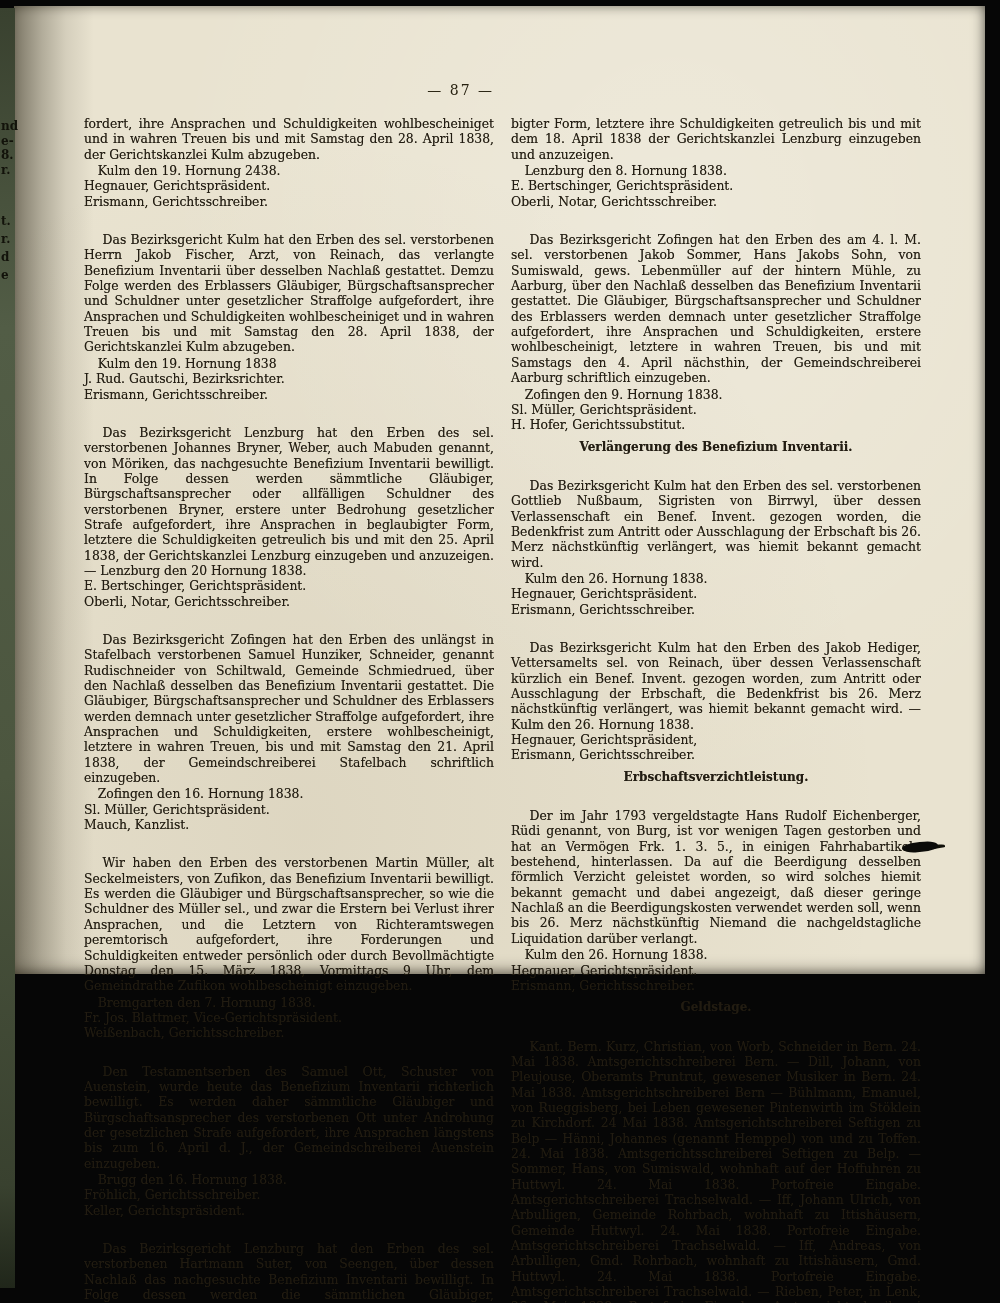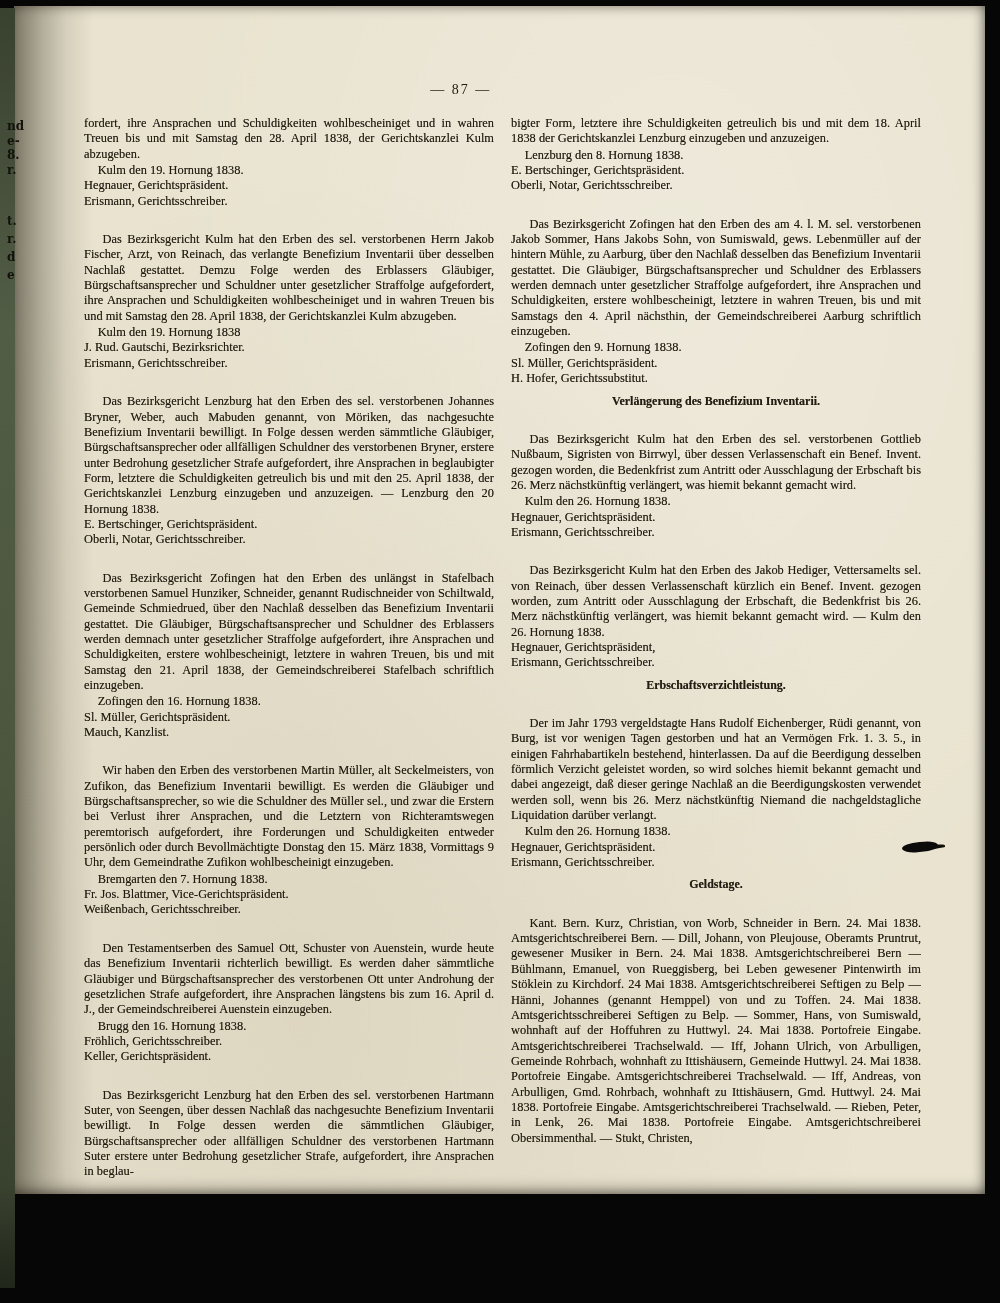--- a/index.html
+++ b/index.html
@@ -25,37 +25,35 @@
     background: linear-gradient(180deg, #39412f 0%, #525d46 25%, #4c563f 60%, #39412f 92%, #20261a 100%);
     z-index: 3;
   }
   .marg {
     position: absolute;
     left: 1px;
     color: #12120a;
     font-size: 12px;
     font-weight: bold;
     line-height: 12px;
-    padding-left: 6px;
   }
   
   .page {
     position: absolute;
     left: 14px; top: 6px;
-    width: 971px; height: 1188px;
+    width: 971px; height: 968px;
     background:
       radial-gradient(ellipse at 68% 22%, rgba(255,255,255,0.22), rgba(255,255,255,0) 55%),
       radial-gradient(ellipse at 30% 85%, rgba(120,100,60,0.10), rgba(120,100,60,0) 60%),
       #e9e3d0;
     box-shadow:
       inset -7px 0 14px -7px rgba(0,0,0,0.55),
       inset 0 -10px 16px -9px rgba(20,15,5,0.65),
       inset 0 9px 14px -10px rgba(20,15,5,0.45);
     color: #221d14;
-    font-family: Liberation Serif, serif;
   }
   .binding-shadow {
     position: absolute;
     left: 0; top: 0; bottom: 0;
     width: 80px;
     background: linear-gradient(90deg, rgba(35,30,15,0.55) 0%, rgba(35,30,15,0.28) 35%, rgba(35,30,15,0.10) 65%, rgba(35,30,15,0) 100%);
     pointer-events: none;
   }
   .page-number {
     position: absolute;
@@ -135,21 +133,21 @@
   </div>
 
   <div class="page">
     <div class="binding-shadow"></div>
 
     <div class="page-number">— 87 —</div>
 
     <div class="columns">
       <div class="column" id="col-left">
           <div class="block paragraph noindent">fordert, ihre Ansprachen und Schuldigkeiten wohlbescheiniget und in wahren Treuen bis und mit Samstag den 28. April 1838, der Gerichtskanzlei Kulm abzugeben.</div>
-          <div class="block dateline">Kulm den 19. Hornung 1838.</div>
+          <div class="block dateline">Kulm den 19. Hornung 2438.</div>
           <div class="block signature">Hegnauer, Gerichtspräsident.</div>
           <div class="block signature">Erismann, Gerichtsschreiber.</div>
           <div class="block paragraph">Das Bezirksgericht Kulm hat den Erben des sel. verstorbenen Herrn Jakob Fischer, Arzt, von Reinach, das verlangte Benefizium Inventarii über desselben Nachlaß gestattet. Demzu Folge werden des Erblassers Gläubiger, Bürgschaftsansprecher und Schuldner unter gesetzlicher Straffolge aufgefordert, ihre Ansprachen und Schuldigkeiten wohlbescheiniget und in wahren Treuen bis und mit Samstag den 28. April 1838, der Gerichtskanzlei Kulm abzugeben.</div>
           <div class="block dateline">Kulm den 19. Hornung 1838</div>
           <div class="block signature">J. Rud. Gautschi, Bezirksrichter.</div>
           <div class="block signature">Erismann, Gerichtsschreiber.</div>
           <div class="block paragraph">Das Bezirksgericht Lenzburg hat den Erben des sel. verstorbenen Johannes Bryner, Weber, auch Mabuden genannt, von Möriken, das nachgesuchte Benefizium Inventarii bewilligt. In Folge dessen werden sämmtliche Gläubiger, Bürgschaftsansprecher oder allfälligen Schuldner des verstorbenen Bryner, erstere unter Bedrohung gesetzlicher Strafe aufgefordert, ihre Ansprachen in beglaubigter Form, letztere die Schuldigkeiten getreulich bis und mit den 25. April 1838, der Gerichtskanzlei Lenzburg einzugeben und anzuzeigen. — Lenzburg den 20 Hornung 1838.</div>
           <div class="block signature">E. Bertschinger, Gerichtspräsident.</div>
           <div class="block signature">Oberli, Notar, Gerichtsschreiber.</div>
           <div class="block paragraph">Das Bezirksgericht Zofingen hat den Erben des unlängst in Stafelbach verstorbenen Samuel Hunziker, Schneider, genannt Rudischneider von Schiltwald, Gemeinde Schmiedrued, über den Nachlaß desselben das Benefizium Inventarii gestattet. Die Gläubiger, Bürgschaftsansprecher und Schuldner des Erblassers werden demnach unter gesetzlicher Straffolge aufgefordert, ihre Ansprachen und Schuldigkeiten, erstere wohlbescheinigt, letztere in wahren Treuen, bis und mit Samstag den 21. April 1838, der Gemeindschreiberei Stafelbach schriftlich einzugeben.</div>

